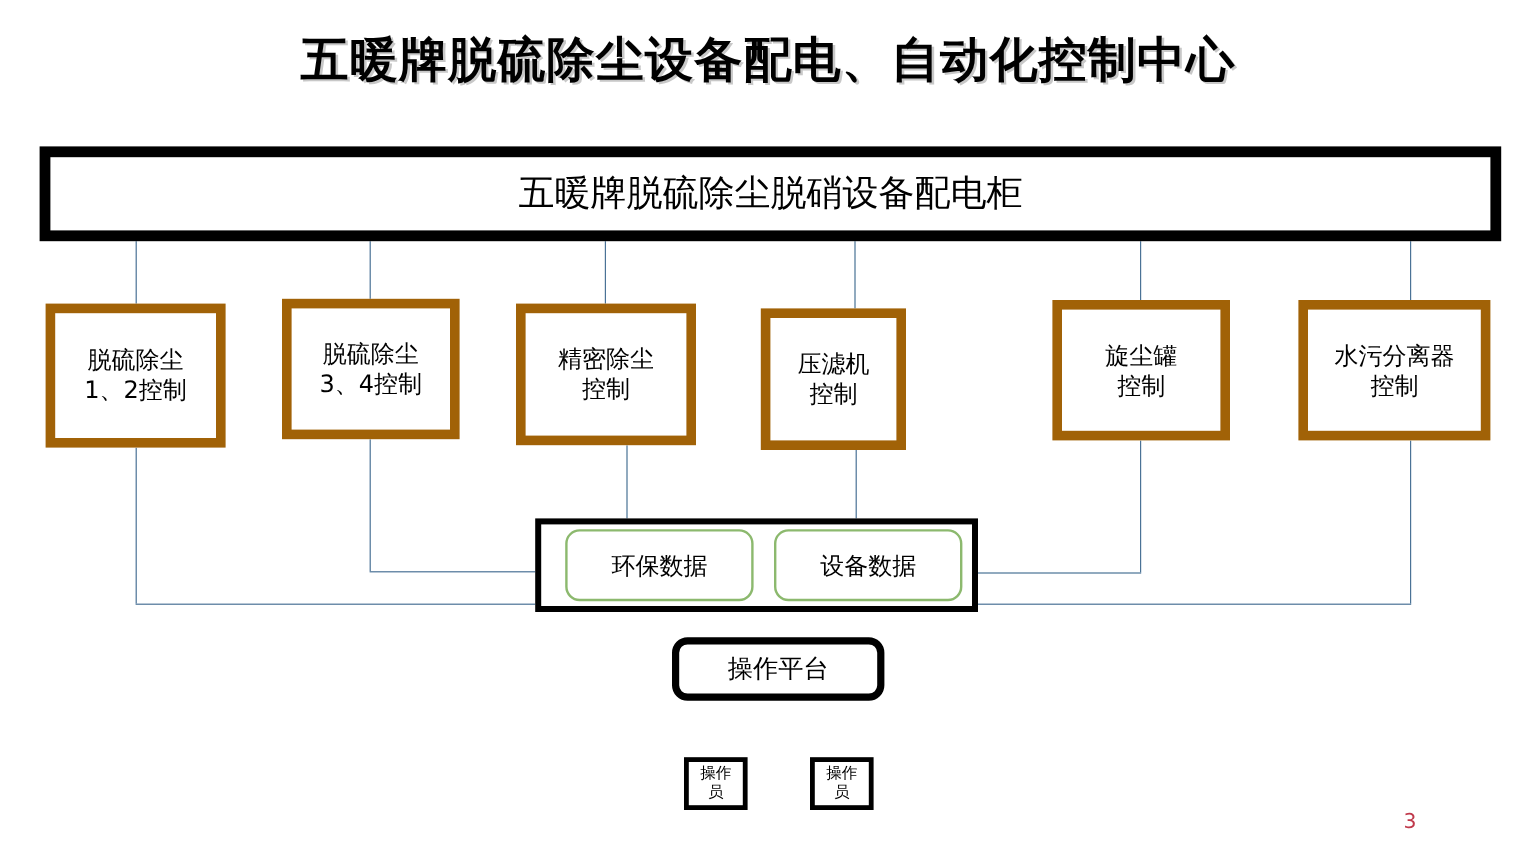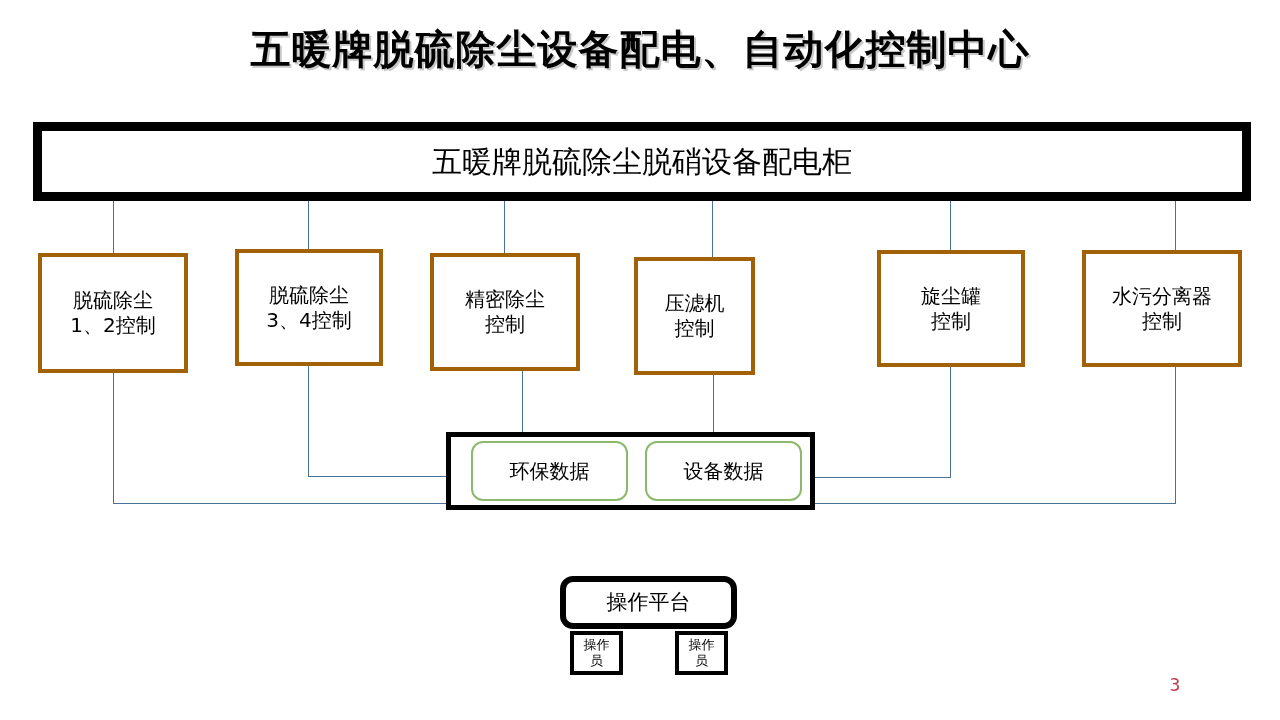--- a/index.html
+++ b/index.html
@@ -52,21 +52,21 @@
     left: 33px;
     top: 122px;
     width: 1218px;
     height: 79px;
     border: 9px solid #000000;
     font-size: 30px;
     z-index: 6;
   }
 
   .ctrl-box {
-    border: 4px solid #a16207;
+    border: 8px solid #a16207;
     font-size: 20px;
     z-index: 6;
   }
   .ctrl-1 { left: 38px;   top: 253px; width: 150px; height: 120px; }
   .ctrl-2 { left: 235px;  top: 249px; width: 148px; height: 117px; }
   .ctrl-3 { left: 430px;  top: 253px; width: 150px; height: 118px; }
   .ctrl-4 { left: 634px;  top: 257px; width: 121px; height: 118px; }
   .ctrl-5 { left: 877px;  top: 250px; width: 148px; height: 117px; }
   .ctrl-6 { left: 1082px; top: 250px; width: 160px; height: 117px; }
 
@@ -96,21 +96,20 @@
 
   .platform-box {
     left: 560px;
     top: 531px;
     width: 177px;
     height: 53px;
     border: 6px solid #000000;
     border-radius: 13px;
     font-size: 21px;
     z-index: 6;
-    margin-top: 45px;
   }
 
   .operator-box {
     border: 4px solid #000000;
     font-size: 13px;
     width: 53px;
     height: 44px;
     z-index: 6;
     margin-top: 17px;
   }

